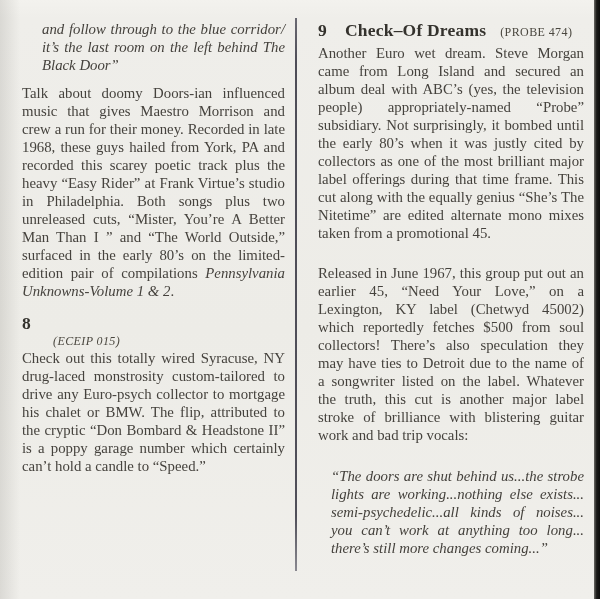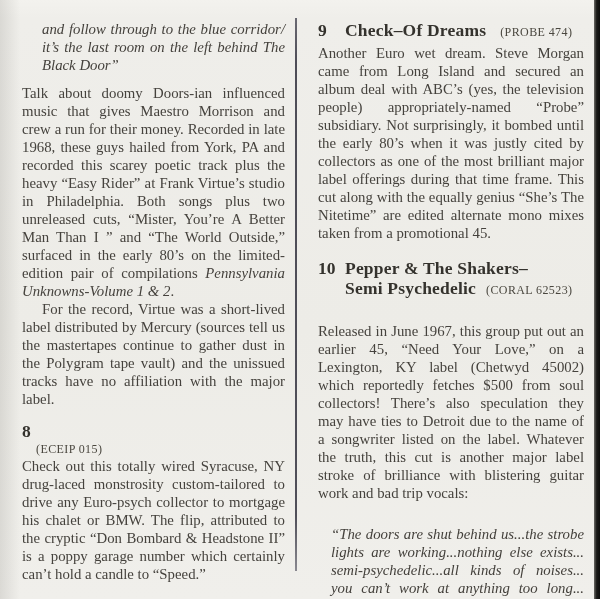--- a/index.html
+++ b/index.html
@@ -58,21 +58,21 @@
   .h-title {
     font-weight: bold; font-size: 17.5px; line-height: 20px;
     letter-spacing: 0.2px; display: inline;
   }
   .h-line { display: block; font-weight: bold; font-size: 17.5px; line-height: 20px; letter-spacing: 0.2px; }
   .catalog {
     font-size: 12px; letter-spacing: 0.4px; color: #4a473f;
     font-weight: normal;
   }
   .catalog-inline { margin-left: 10px; }
-  .catalog-under { margin-left: 14px; margin-top: 1px; }
+  .catalog-under { margin-left: 31px; margin-top: 1px; font-style: italic; }
 
   .mt-heading8  { margin-top: 13px; }
   .mt-para8     { }
   .mt-para9     { margin-top: 4px; }
   .mt-heading10 { margin-top: 16px; }
   .mt-para10    { margin-top: 22px; }
   .mt-forrecord { margin-top: 0px; }
 </style>
 </head>
 <body>
@@ -81,21 +81,20 @@
 
   <div class="edge-right"></div>
   <div class="divider"></div>
 
   <div class="col col-left">
 
     <p class="body-text quote opening">and follow through to the blue corridor/ it’s the last room on the left behind The Black Door”</p>
 
     <p class="body-text"><span>Talk about doomy Doors-ian influenced music that gives Maestro Morrison and crew a run for their money. Recorded in late 1968, these guys hailed from York, PA and recorded this scarey poetic track plus the heavy “Easy Rider” at Frank Virtue’s studio in Philadelphia. Both songs plus two unreleased cuts, “Mister, You’re A Better Man Than I ” and “The World Outside,” surfaced in the early 80’s on the limited-edition pair of compilations </span><i>Pennsylvania Unknowns-Volume 1 &amp; 2</i><span>.</span></p>
 
-    <p class="body-text indent-first mt-forrecord">For the record, Virtue was a short-lived label distributed by Mercury (sources tell us the mastertapes continue to gather dust in the Polygram tape vault) and the unissued tracks have no affiliation with the major label.</p>
 
     <div class="heading-block mt-heading8">
       <div class="h-row">
         <span class="h-num">8</span>
       </div>
       <div class="catalog catalog-under">(ECEIP 015)</div>
     </div>
 
     <p class="body-text mt-para8">Check out this totally wired Syracuse, NY drug-laced monstrosity custom-tailored to drive any Euro-psych collector to mortgage his chalet or BMW. The flip, attributed to the cryptic “Don Bombard &amp; Headstone II” is a poppy garage number which certainly can’t hold a candle to “Speed.”</p>
   </div>
@@ -107,28 +106,19 @@
         <span class="h-num">9</span>
         <span class="h-content">
           <span class="h-title">Check–Of Dreams</span>
           <span class="catalog catalog-inline">(PROBE 474)</span>
         </span>
       </div>
     </div>
 
     <p class="body-text mt-para9">Another Euro wet dream. Steve Morgan came from Long Island and secured an album deal with ABC’s (yes, the television people) appropriately-named “Probe” subsidiary. Not surprisingly, it bombed until the early 80’s when it was justly cited by collectors as one of the most brilliant major label offerings during that time frame. This cut along with the equally genius “She’s The Nitetime” are edited alternate mono mixes taken from a promotional 45.</p>
 
-    <div class="heading-block mt-heading10">
-      <div class="h-row">
-        <span class="h-num">10</span>
-        <span class="h-content">
-          <span class="h-line">Pepper &amp; The Shakers–</span>
-          <span class="h-line"><span>Semi Psychedelic</span><span class="catalog catalog-inline">(CORAL 62523)</span></span>
-        </span>
-      </div>
-    </div>
 
     <p class="body-text mt-para10">Released in June 1967, this group put out an earlier 45, “Need Your Love,” on a Lexington, KY label (Chetwyd 45002) which reportedly fetches $500 from soul collectors! There’s also speculation they may have ties to Detroit due to the name of a songwriter listed on the label. Whatever the truth, this cut is another major label stroke of brilliance with blistering guitar work and bad trip vocals:</p>
 
     <p class="body-text quote closing">“The doors are shut behind us...the strobe lights are working...nothing else exists... semi-psychedelic...all kinds of noises... you can’t work at anything too long... there’s still more changes coming...”</p>
   </div>
 
 </div>
 
 </body></html>

